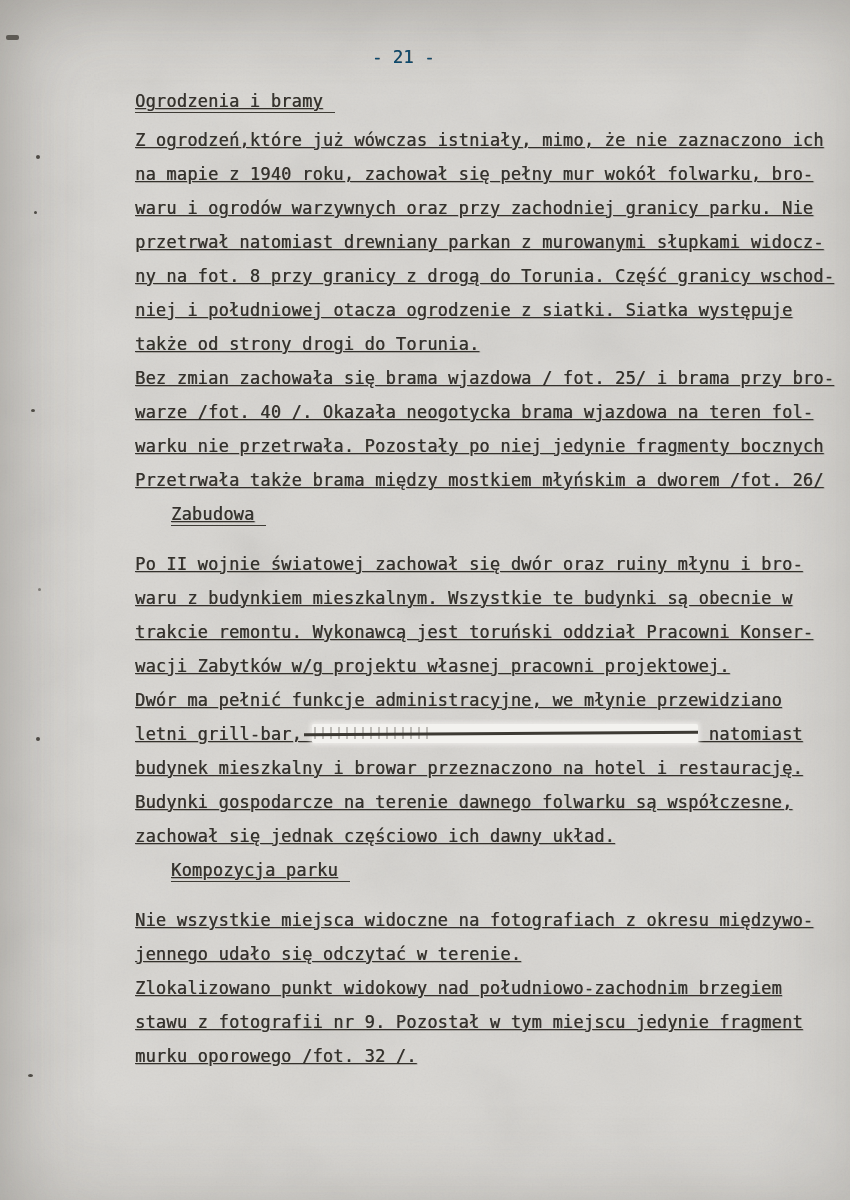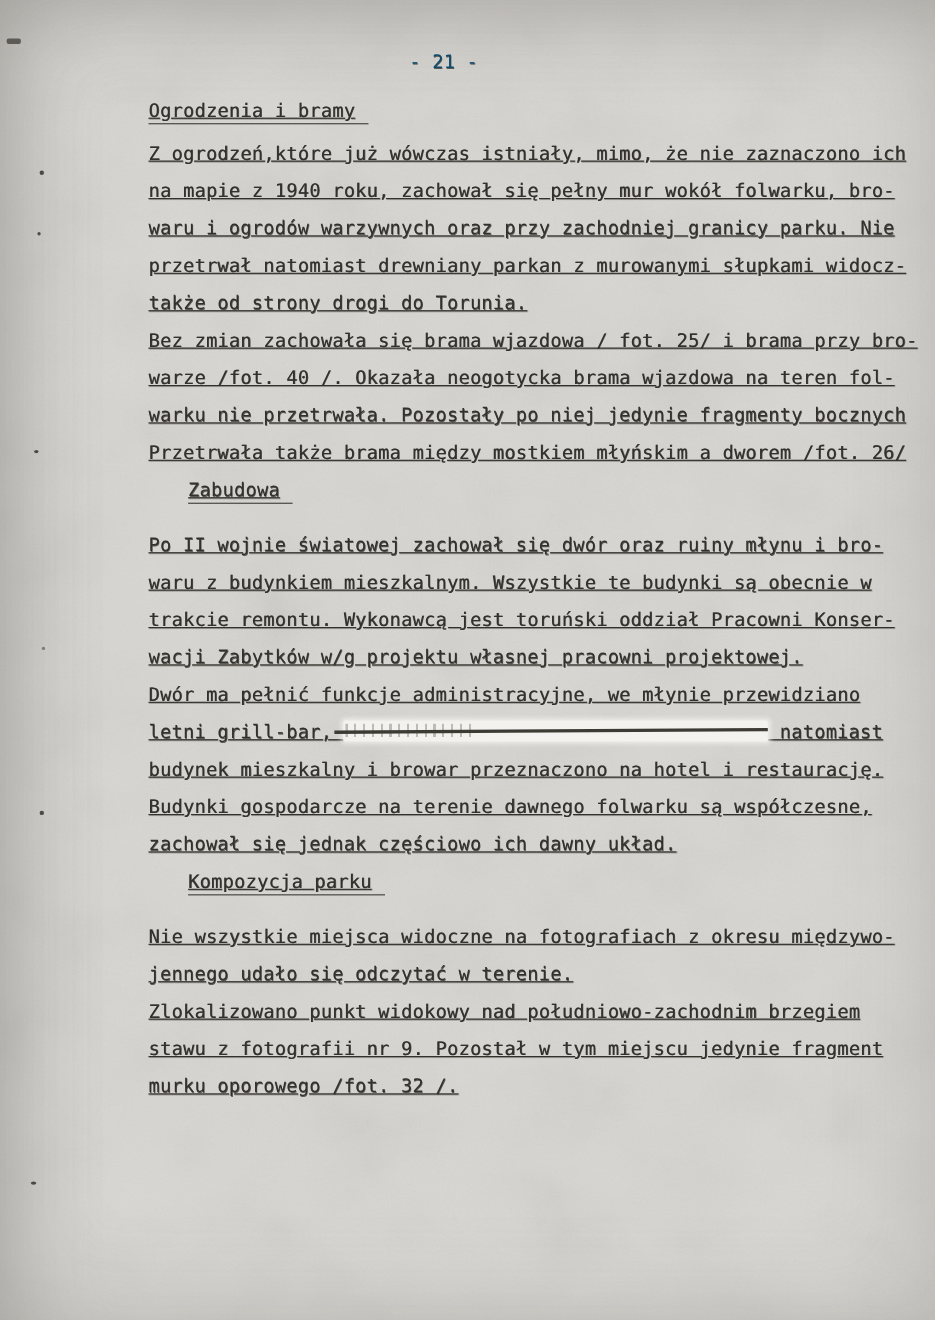--- a/index.html
+++ b/index.html
@@ -95,20 +95,22 @@
 
   <div class="page-number">- 21 -</div>
 
   <div class="content">
 
     <div class="heading-line gap-sm"><span class="heading-underline">Ogrodzenia i bramy</span></div>
     <div class="line">Z ogrodzeń,które już wówczas istniały, mimo, że nie zaznaczono ich</div>
     <div class="line">na mapie z 1940 roku, zachował się pełny mur wokół folwarku, bro-</div>
     <div class="line">waru i ogrodów warzywnych oraz przy zachodniej granicy parku. Nie</div>
     <div class="line">przetrwał natomiast drewniany parkan z murowanymi słupkami widocz-</div>
+    <div class="line">ny na fot. 8 przy granicy z drogą do Torunia. Część granicy wschod-</div>
+    <div class="line">niej i południowej otacza ogrodzenie z siatki. Siatka występuje</div>
     <div class="line">także od strony drogi do Torunia.</div>
     <div class="line">Bez zmian zachowała się brama wjazdowa / fot. 25/ i brama przy bro-</div>
     <div class="line">warze /fot. 40 /. Okazała neogotycka brama wjazdowa na teren fol-</div>
     <div class="line">warku nie przetrwała. Pozostały po niej jedynie fragmenty bocznych</div>
     <div class="line">Przetrwała także brama między mostkiem młyńskim a dworem /fot. 26/</div>
 
     <div class="heading-line gap"><span class="heading-underline">Zabudowa</span></div>
     <div class="line">Po II wojnie światowej zachował się dwór oraz ruiny młynu i bro-</div>
     <div class="line">waru z budynkiem mieszkalnym. Wszystkie te budynki są obecnie w</div>
     <div class="line">trakcie remontu. Wykonawcą jest toruński oddział Pracowni Konser-</div>

